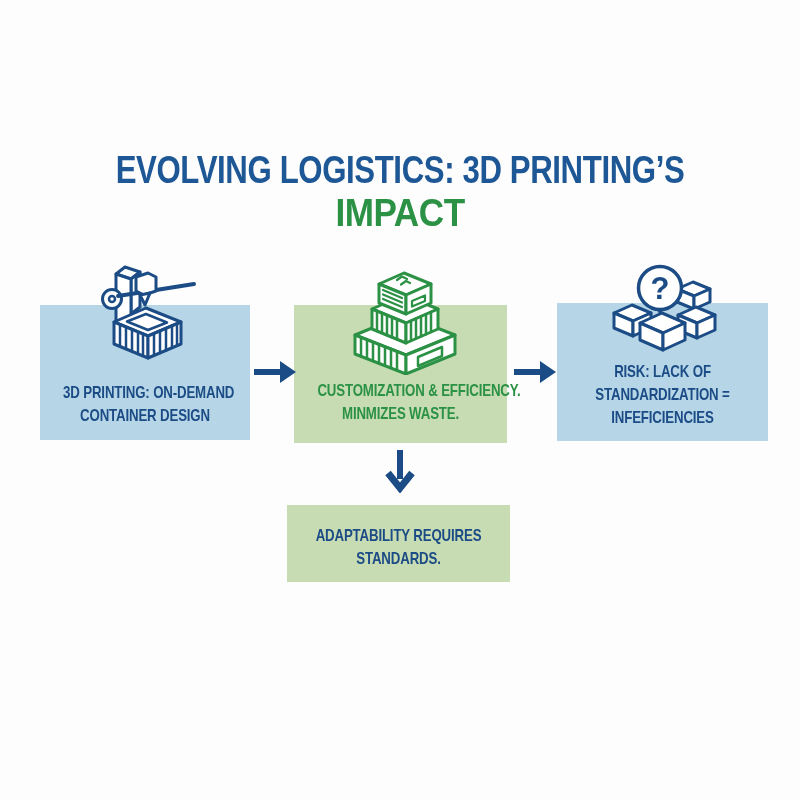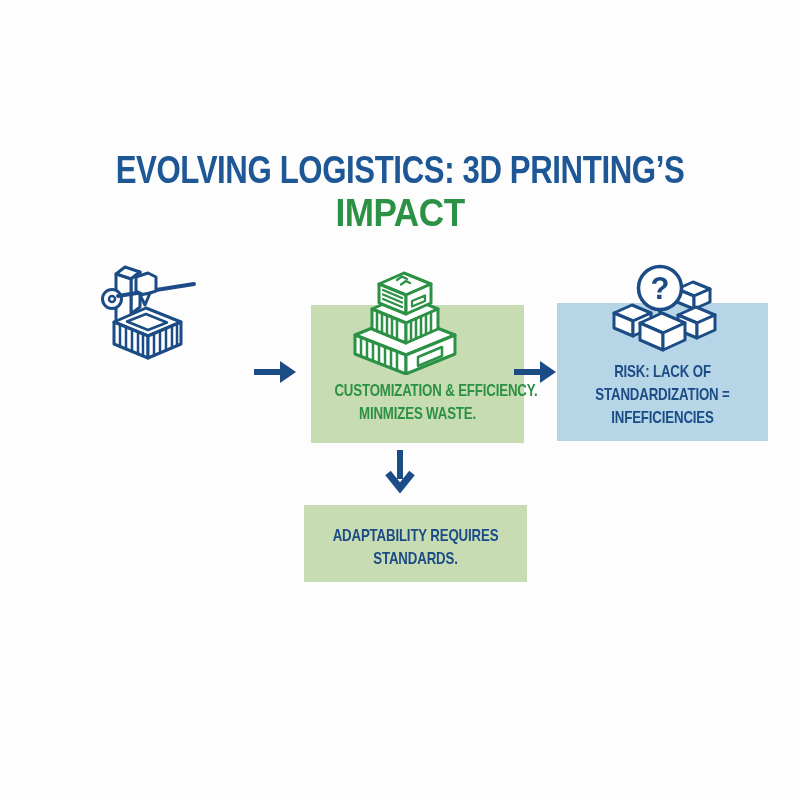--- a/index.html
+++ b/index.html
@@ -25,21 +25,21 @@
   .title-l2{
     top:193px;font-size:39px;line-height:40px;
     color:var(--accent-green,#2b9145);
     transform:scaleX(0.90);transform-origin:50% 50%;
     letter-spacing:-0.5px;
   }
 
   
   .node{position:absolute;}
   .box-blue{background:var(--box-blue,#b6d6e8);}
-  .box-green{background:var(--box-green,#c8dcb3);margin-left:17px;}
+  .box-green{background:var(--box-green,#c8dcb3);}
   .n1{left:40px;top:305px;width:210px;height:135px;}
   .n2{left:294px;top:305px;width:213px;height:138px;}
   .n3{left:557px;top:303px;width:211px;height:138px;}
   .n4{left:287px;top:505px;width:223px;height:77px;}
 
   .label{
     position:absolute;left:0;width:100%;text-align:center;
     font-weight:bold;font-size:17px;line-height:23px;
     transform:scaleX(0.78);transform-origin:50% 50%;
     letter-spacing:-0.2px;
@@ -65,20 +65,26 @@
   .ard{left:384px;top:447px;}
 </style>
 </head>
 <body>
 
 <div class="canvas">
 
   <h1 class="title-l1">EVOLVING LOGISTICS: 3D PRINTING’S</h1>
   <h2 class="title-l2">IMPACT</h2>
 
+  <div class="node box-blue n1">
+    <div class="label blue-text lab1">
+      <div>3D PRINTING: ON-DEMAND</div>
+      <div>CONTAINER DESIGN</div>
+    </div>
+  </div>
 
   <div class="node box-green n2">
     <div class="label green-text lab2">
       <div>CUSTOMIZATION &amp; EFFICIENCY.</div>
       <div>MINMIZES WASTE.</div>
     </div>
   </div>
 
   <div class="node box-green n4">
     <div class="label blue-text lab4">

